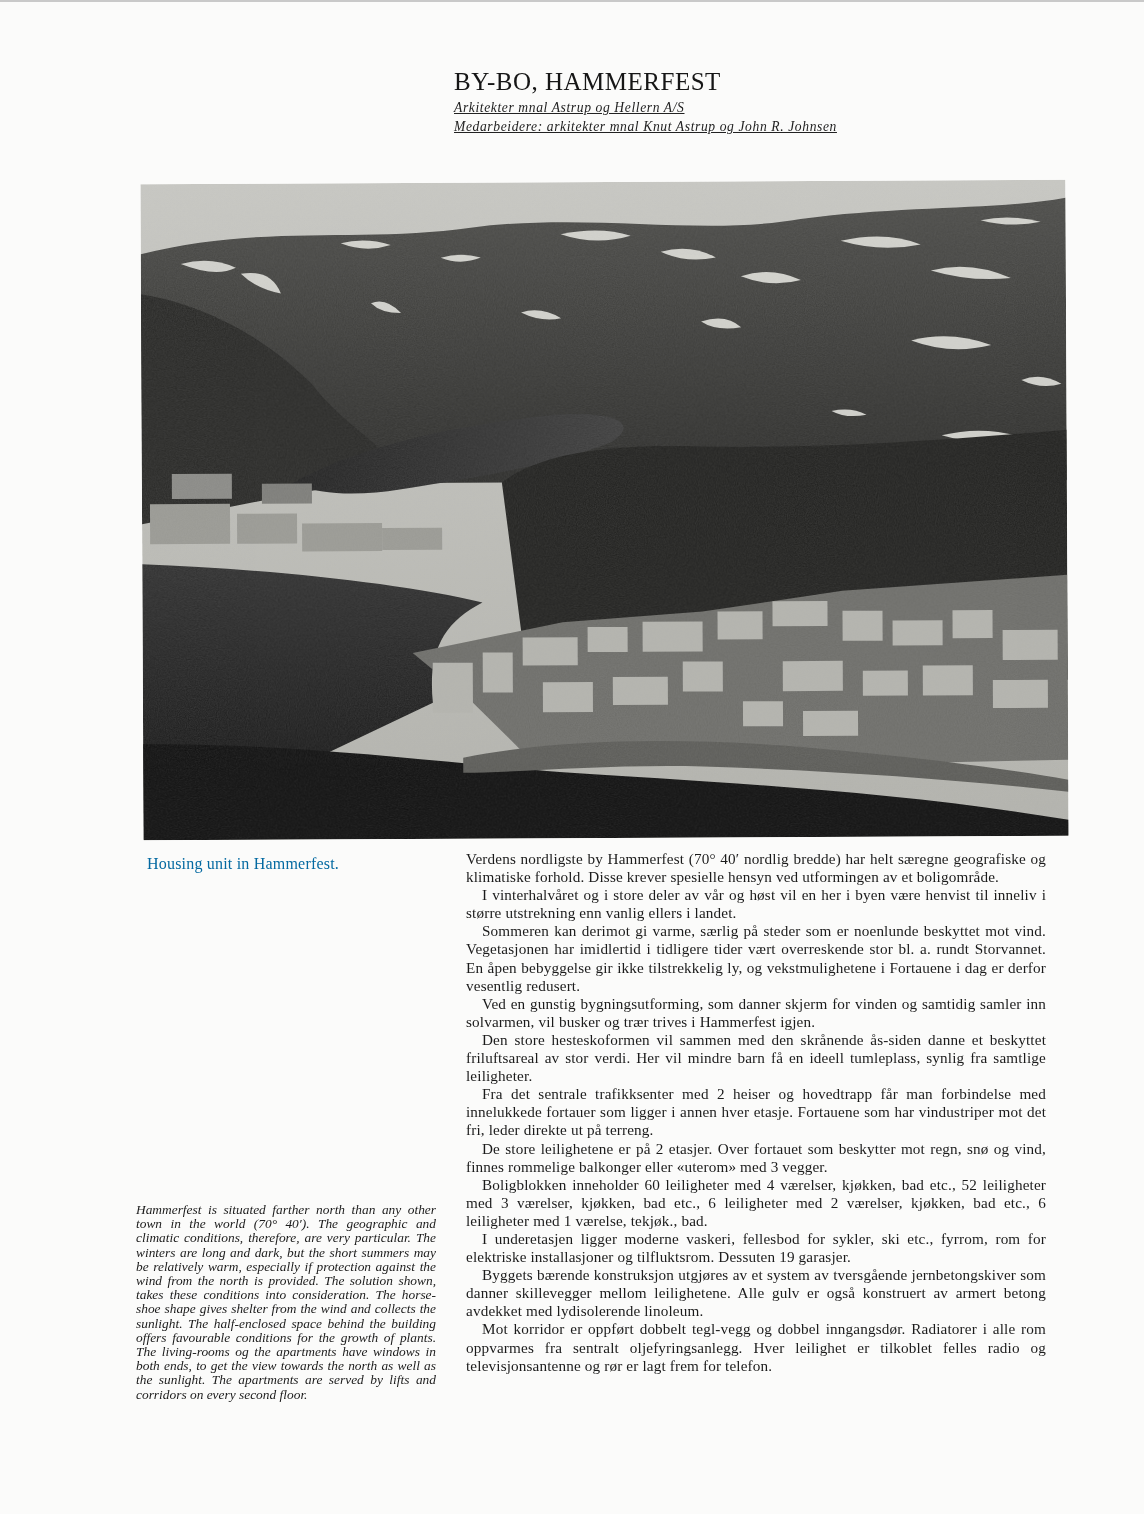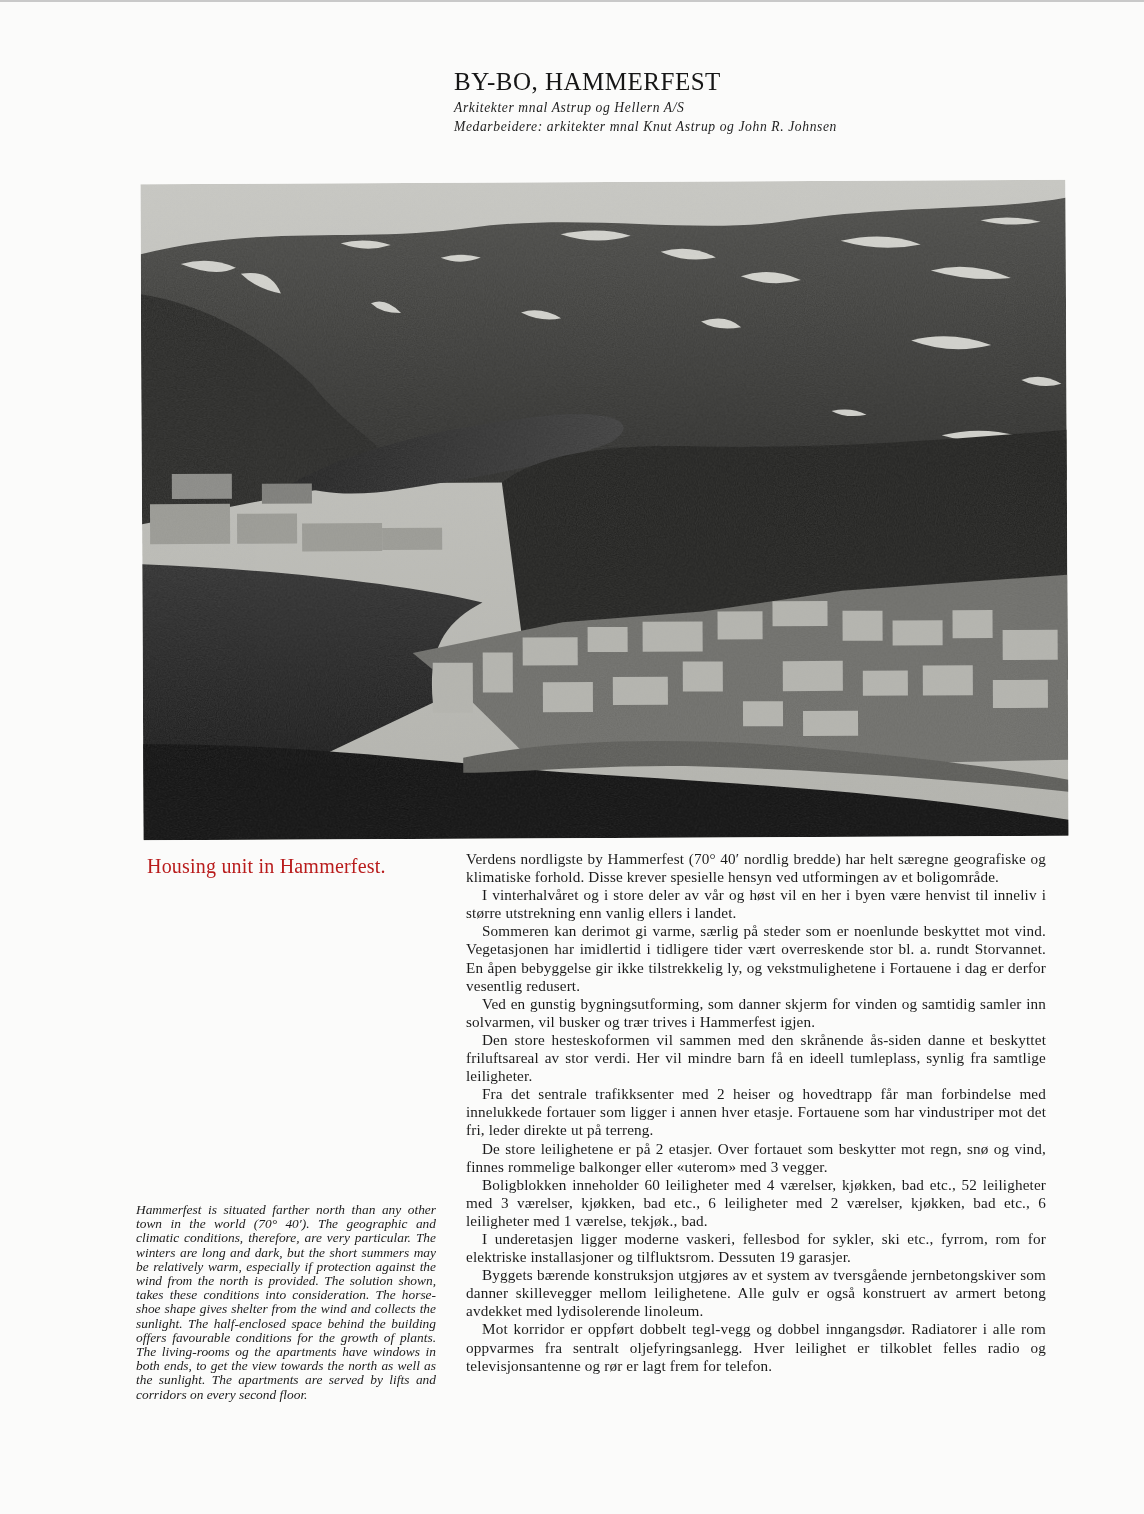--- a/index.html
+++ b/index.html
@@ -1,23 +1,23 @@
 <!DOCTYPE html>
 <html><head>
 <meta charset="utf-8">
 <style>
   html, body { margin:0; padding:0; }
   body { width:1144px; height:1514px; background:#fbfbfa; position:relative; overflow:hidden;
          font-family:"Liberation Serif","DejaVu Serif",serif; color:#1a1a1a; }
   .topline { position:absolute; left:0; top:0; width:1144px; height:2px; background:#c9c9c9; }
   .title { position:absolute; left:454px; top:68px; font-size:25px; letter-spacing:0.5px; margin:0; font-weight:normal; color:#161616; }
   .credits { position:absolute; left:454px; top:98px; font-style:italic; font-size:13.6px; line-height:19px; letter-spacing:0.6px; color:#222; }
-  .credits div { white-space:nowrap; }
+  .credits div { white-space:nowrap;text-decoration:underline; }
   .photo { position:absolute; left:142px; top:182px; width:925px; height:656px; transform:rotate(-0.28deg); transform-origin:center; }
-  .caption { position:absolute; left:147px; top:855px; font-size:20px; letter-spacing:0.2px; color:#b91c1c; }
+  .caption { position:absolute; left:147px; top:855px; font-size:16px; letter-spacing:0.2px; color:#0369a1; }
   .english { position:absolute; left:136px; top:1203px; width:300px; font-style:italic; font-size:13.4px; line-height:14.2px; text-align:justify; color:#1b1b1b; }
   .body-text { position:absolute; left:466px; top:850px; width:580px; font-size:15.2px; line-height:18.1px; text-align:justify; color:#1b1b1b; letter-spacing:0.15px; }
   .body-text p { margin:0; text-indent:16px; }
   .body-text p:first-child { text-indent:0; }
 </style>
 </head>
 <body>
 
 <div class="topline"></div>
 

